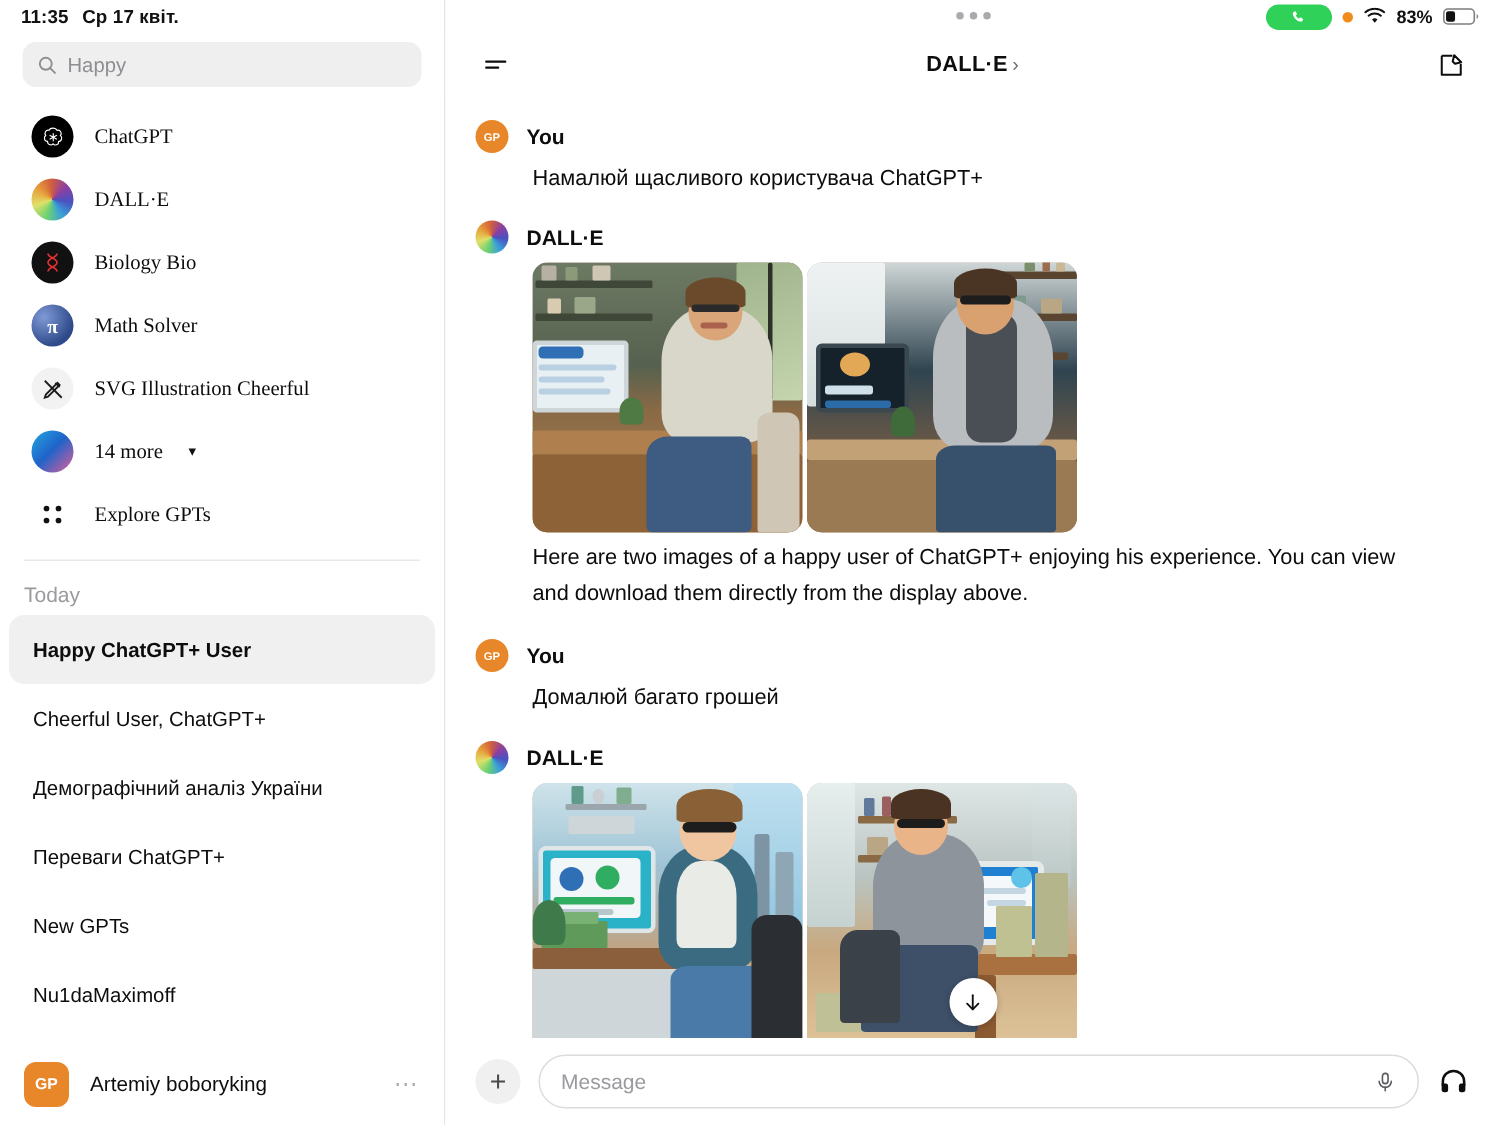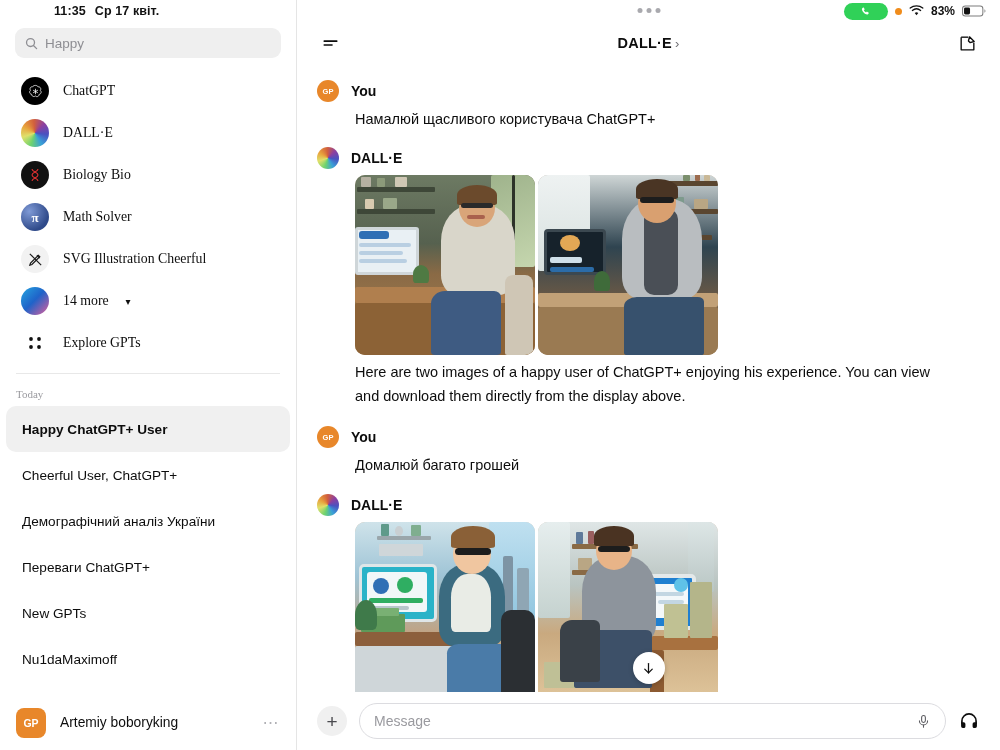--- a/index.html
+++ b/index.html
@@ -17,21 +17,20 @@
     width: 297px; height: 750px;
     background: #ffffff;
     border-right: 1px solid #e5e5e5;
     display: flex; flex-direction: column;
     position: relative;
   }
   .statusbar-left {
     height: 22px; display: flex; align-items: center; gap: 9px;
     padding: 0 0 0 14px; font-size: 12.5px; font-weight: 700; color: #111;
     letter-spacing: .1px;
-    margin-left: 40px;
   }
   .search-wrap { padding: 6px 15px 6px 15px; }
   .search-box {
     height: 30px; background: #efefef; border-radius: 9px;
     display: flex; align-items: center; gap: 7px; padding: 0 10px;
   }
   .search-box .ph { font-size: 13.5px; color: #8e8e93; }
 
   .gpt-list { padding: 6px 0 0 0; font-family: Liberation Serif, serif; }
   .gpt-row {
@@ -51,21 +50,21 @@
   }
   .av-bio { background: #111; }
   .av-math { background: radial-gradient(circle at 30% 30%, #7f9ad6, #2f4a8a 70%); }
   .av-svg { background: #f2f2f2; }
   .av-more { background: linear-gradient(135deg, #25a5e0 0%, #1f63c9 48%, #e35f9a 100%); }
   .av-grid { background: transparent; }
 
   .divider { height: 1px; background: #e8e8e8; margin: 9px 16px 6px 16px; }
 
   .section-label {
-    font-size: 11px; color: #9a9a9f; padding: 8px 16px 6px 16px; font-weight: 400; font-family: Liberation Serif, serif;
+    font-size: 14px; color: #9a9a9f; padding: 8px 16px 6px 16px; font-weight: 400;
   }
   .chat-row {
     height: 46px; display: flex; align-items: center; padding: 0 16px;
     font-size: 13.6px; color: #0d0d0d; cursor: pointer;
     border-radius: 10px; margin: 0 6px;
   }
   .chat-row.active { background: #f0f0f0; font-weight: 600; }
   .chat-scroll { flex: 1; overflow: hidden; }
 
   .profile {

